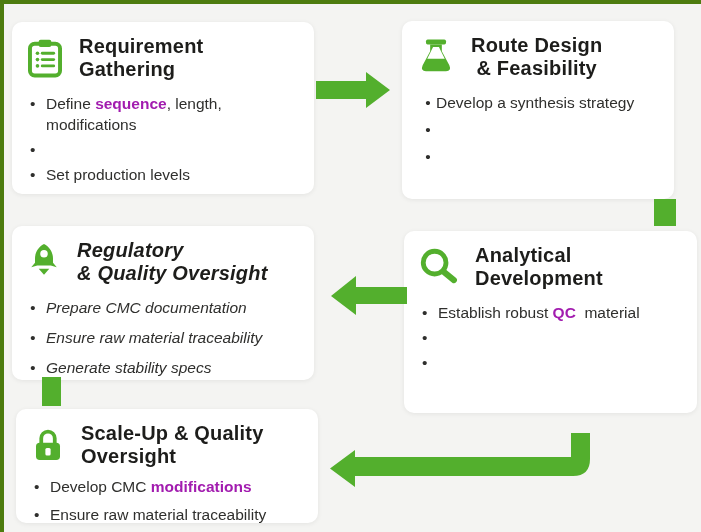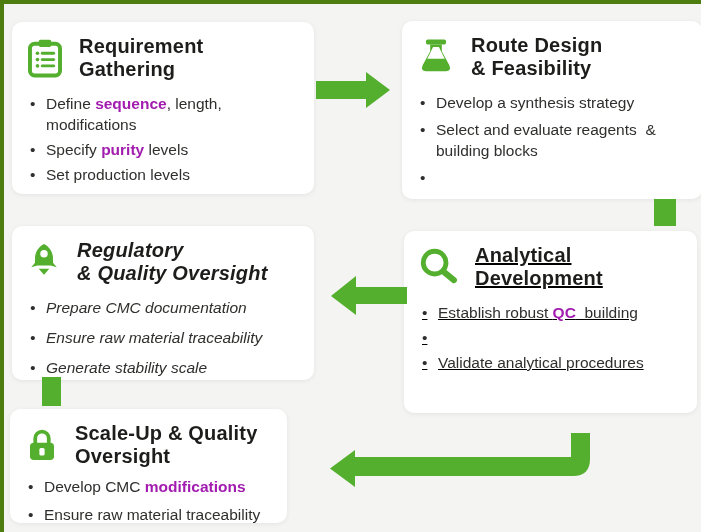--- a/index.html
+++ b/index.html
@@ -8,24 +8,24 @@
     background:var(--page-bg,#f4f4f2);
     border:4px solid #4d7c0f;
     font-family:"Liberation Sans","DejaVu Sans",sans-serif;
   }
   .card{
     position:absolute;background:var(--card-bg,#fff);border-radius:10px;
     box-shadow:0 1px 5px rgba(0,0,0,.07);
     padding:13px 12px 0 14px;box-sizing:border-box;overflow:hidden;
   }
   .c1{left:8px;top:18px;width:302px;height:172px;}
-  .c2{left:398px;top:17px;width:300px;height:178px;}
-  .c3{left:400px;top:227px;width:293px;height:182px;text-decoration:underline;}
+  .c2{left:398px;top:17px;width:272px;height:178px;text-align:center;}
+  .c3{left:400px;top:227px;width:293px;height:182px;}
   .c4{left:8px;top:222px;width:302px;height:154px;font-style:italic;}
-  .c5{left:6px;top:405px;width:277px;height:114px;}
+  .c5{left:12px;top:405px;width:302px;height:114px;}
   .head{display:flex;align-items:center;gap:15px;}
   .icon{color:var(--green,#53af2d);display:inline-flex;flex:0 0 auto;}
   .c1 .icon svg{width:38px;height:42px}
   .c2 .icon svg{width:40px;height:46px}
   .c3 .icon svg{width:42px;height:42px}
   .c4 .icon svg{width:36px;height:44px}
   .c5 .icon svg{width:36px;height:40px}
   h2.title{
     margin:0;font-size:20px;line-height:23px;font-weight:700;
     color:var(--title-color,#1d1d1b);white-space:pre-line;letter-spacing:.2px;
@@ -64,21 +64,20 @@
       <h2 class="title">Requirement Gathering</h2>
     </div>
     <ul class="bullets">
         <li>
           <span class="dot">•</span>
           <span class="txt"><span>Define </span><span class="b">sequence</span><span>, length,
 modifications</span></span>
         </li>
         <li>
           <span class="dot">•</span>
-          <span class="txt"><span>Specify </span><span class="b">purity</span><span> levels</span></span>
         </li>
         <li>
           <span class="dot">•</span>
           <span class="txt"><span>Set production levels</span></span>
         </li>
       </ul>
   </section>
 
   <section class="card c2">
     <div class="head">
@@ -92,22 +91,20 @@
       <h2 class="title">Route Design
 &amp; Feasibility</h2>
     </div>
     <ul class="bullets">
         <li>
           <span class="dot">•</span>
           <span class="txt"><span>Develop a synthesis strategy</span></span>
         </li>
         <li>
           <span class="dot">•</span>
-          <span class="txt"><span>Select and evaluate reagents  &amp;
-building blocks</span></span>
         </li>
         <li>
           <span class="dot">•</span>
         </li>
       </ul>
   </section>
 
   <section class="card c3">
     <div class="head">
       <span class="icon">
@@ -115,28 +112,27 @@
           <circle cx="19" cy="19" r="13" fill="none" stroke="currentColor" stroke-width="5.5"></circle>
           <path d="M29.5 29.5 L41 39" stroke="currentColor" stroke-width="7" stroke-linecap="round"></path>
         </svg>
       </span>
       <h2 class="title">Analytical
 Development</h2>
     </div>
     <ul class="bullets">
         <li>
           <span class="dot">•</span>
-          <span class="txt"><span>Establish robust </span><span class="b">QC</span><span>  building</span></span>
+          <span class="txt"><span>Establish robust </span><span class="b">QC</span><span>  material</span></span>
         </li>
         <li>
           <span class="dot">•</span>
         </li>
         <li>
           <span class="dot">•</span>
-          <span class="txt"><span>Validate analytical procedures</span></span>
         </li>
       </ul>
   </section>
 
   <section class="card c4">
     <div class="head">
       <span class="icon">
         <svg viewBox="0 0 48 52" aria-hidden="true">
           <path d="M24 2 C16 6 12 14 12 21 L12 27 L7 33 L15 30.5 L33 30.5 L41 33 L36 27 L36 21 C36 14 32 6 24 2 Z" fill="currentColor"></path>
           <circle cx="24" cy="15" r="5" fill="#ffffff"></circle>
@@ -150,21 +146,21 @@
         <li>
           <span class="dot">•</span>
           <span class="txt"><span>Prepare CMC documentation</span></span>
         </li>
         <li>
           <span class="dot">•</span>
           <span class="txt"><span>Ensure raw material traceability</span></span>
         </li>
         <li>
           <span class="dot">•</span>
-          <span class="txt"><span>Generate stability scale</span></span>
+          <span class="txt"><span>Generate stability specs</span></span>
         </li>
       </ul>
   </section>
 
   <section class="card c5">
     <div class="head">
       <span class="icon">
         <svg viewBox="0 0 48 48" aria-hidden="true">
           <path d="M15 22 V15 a9 9 0 0 1 18 0 V22" fill="none" stroke="currentColor" stroke-width="5"></path>
           <rect x="8" y="21" width="32" height="23" rx="5" fill="currentColor"></rect>

